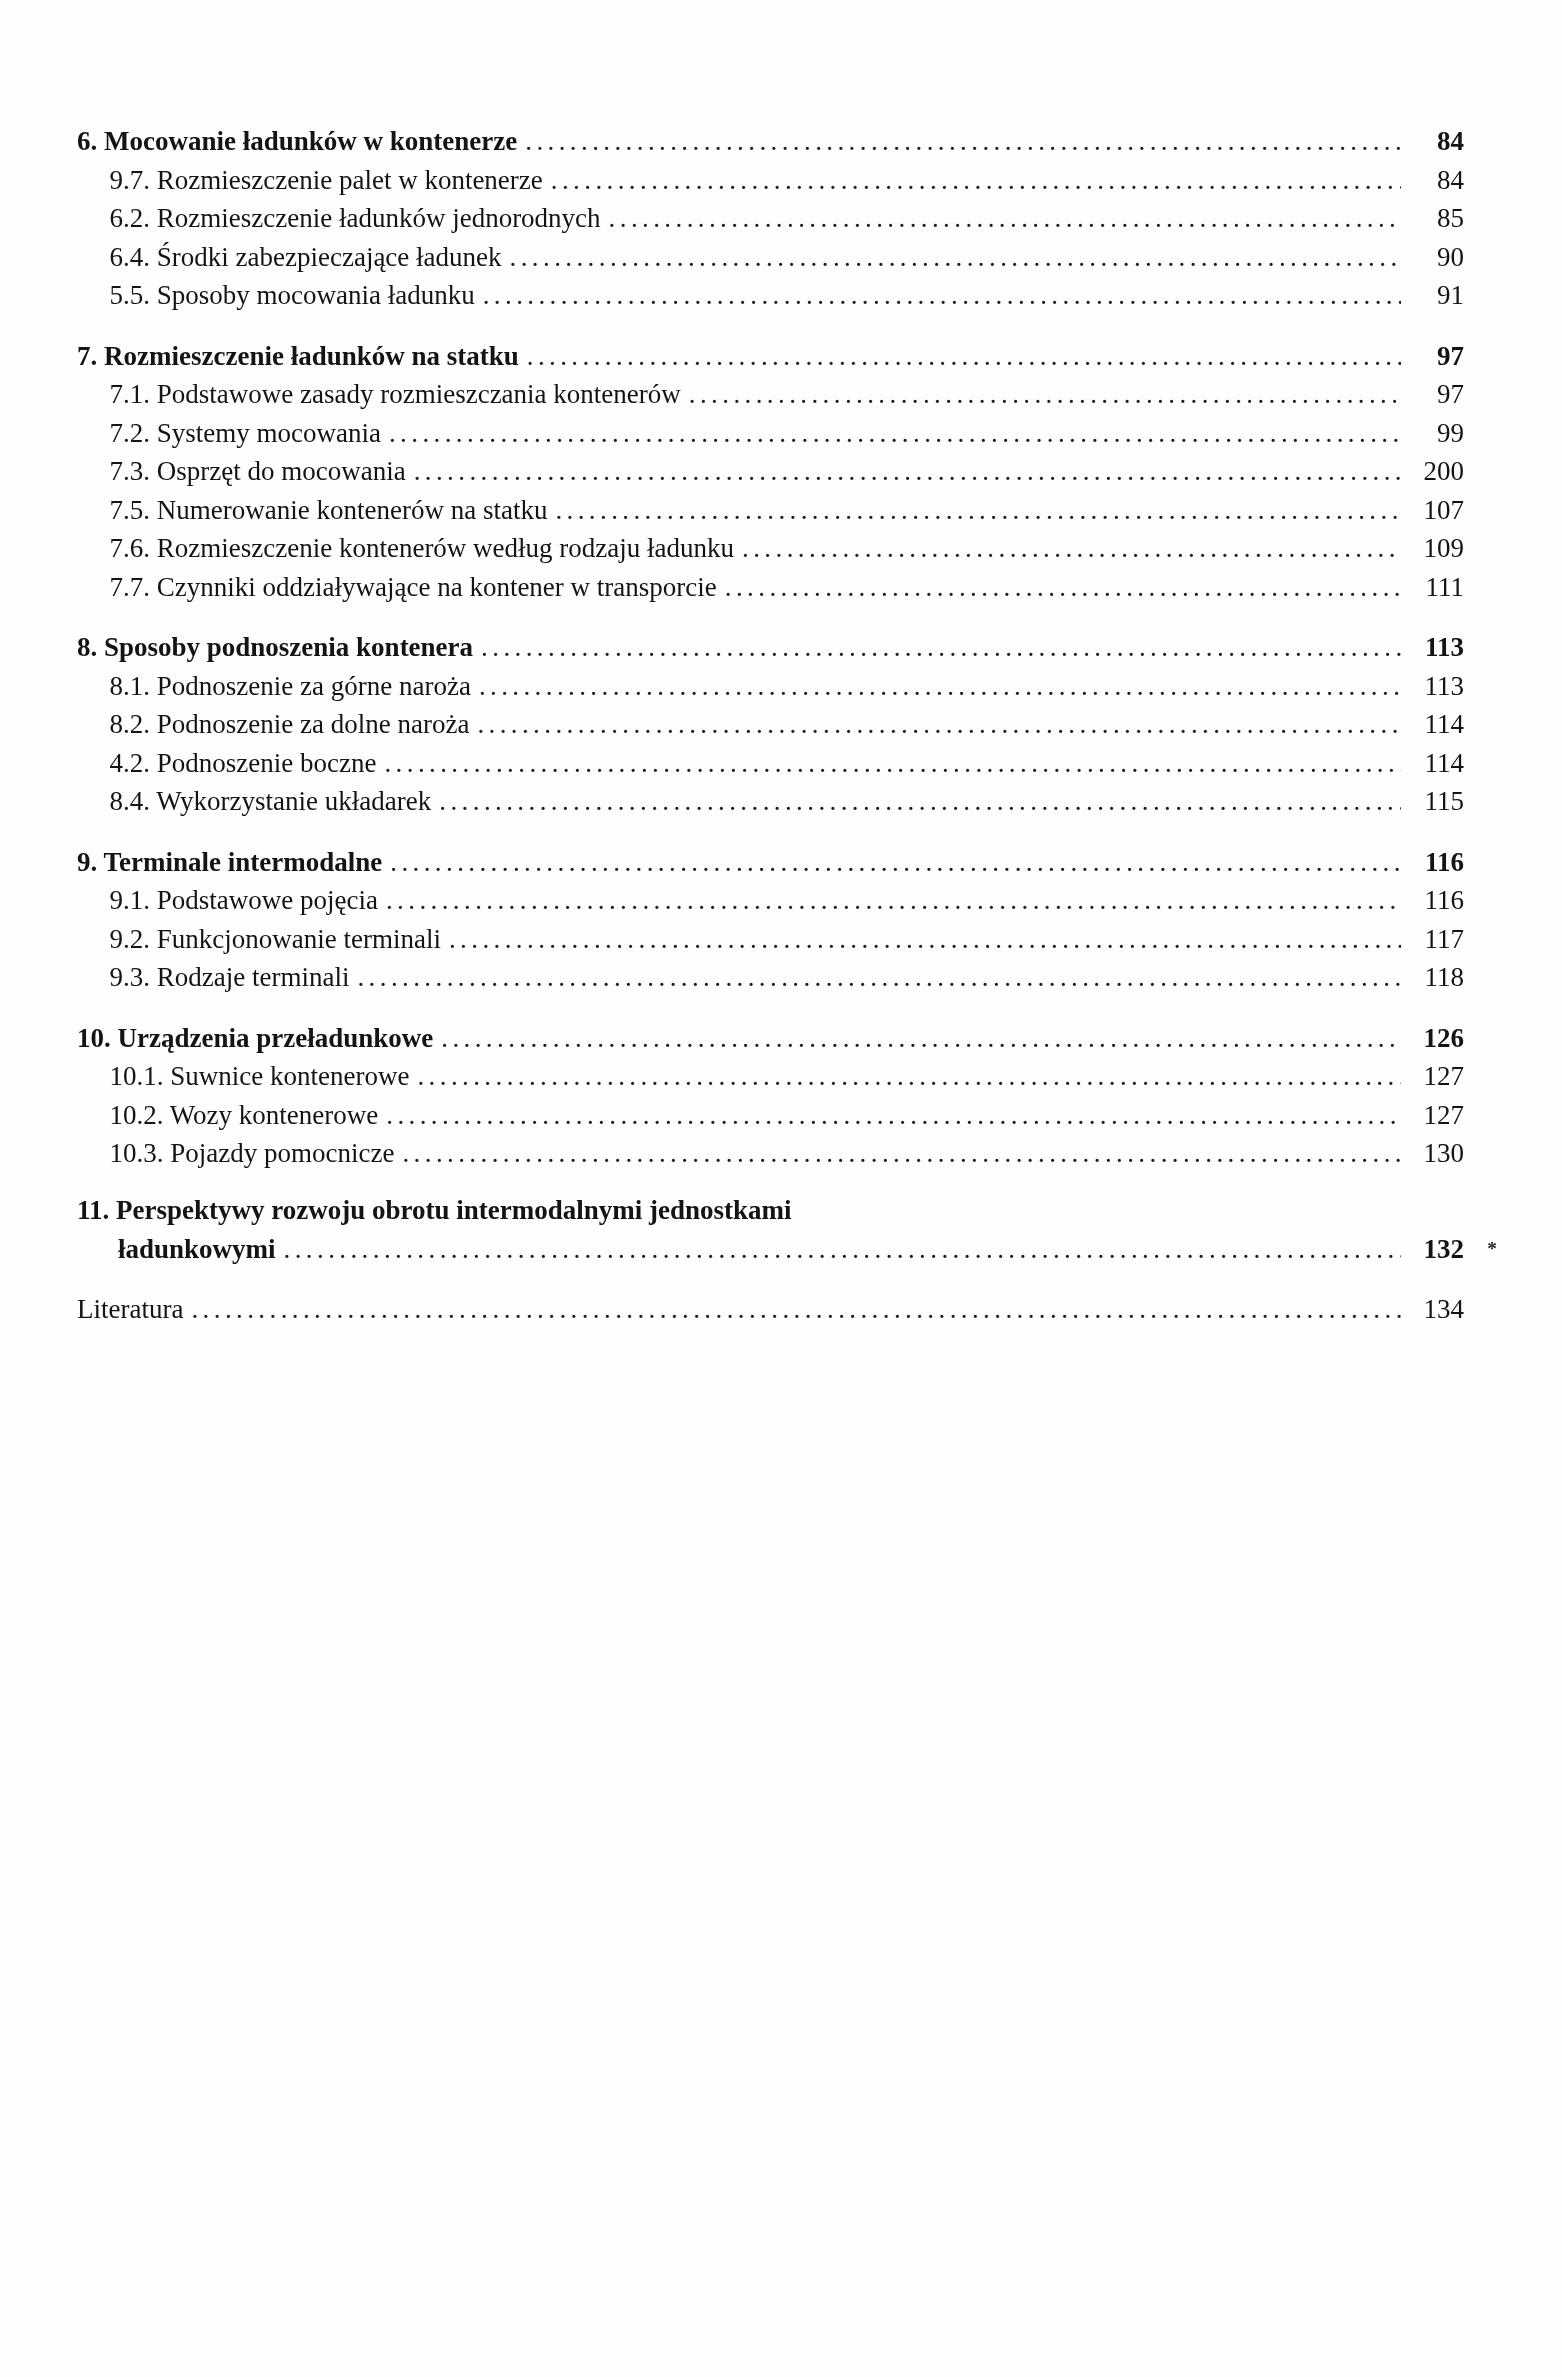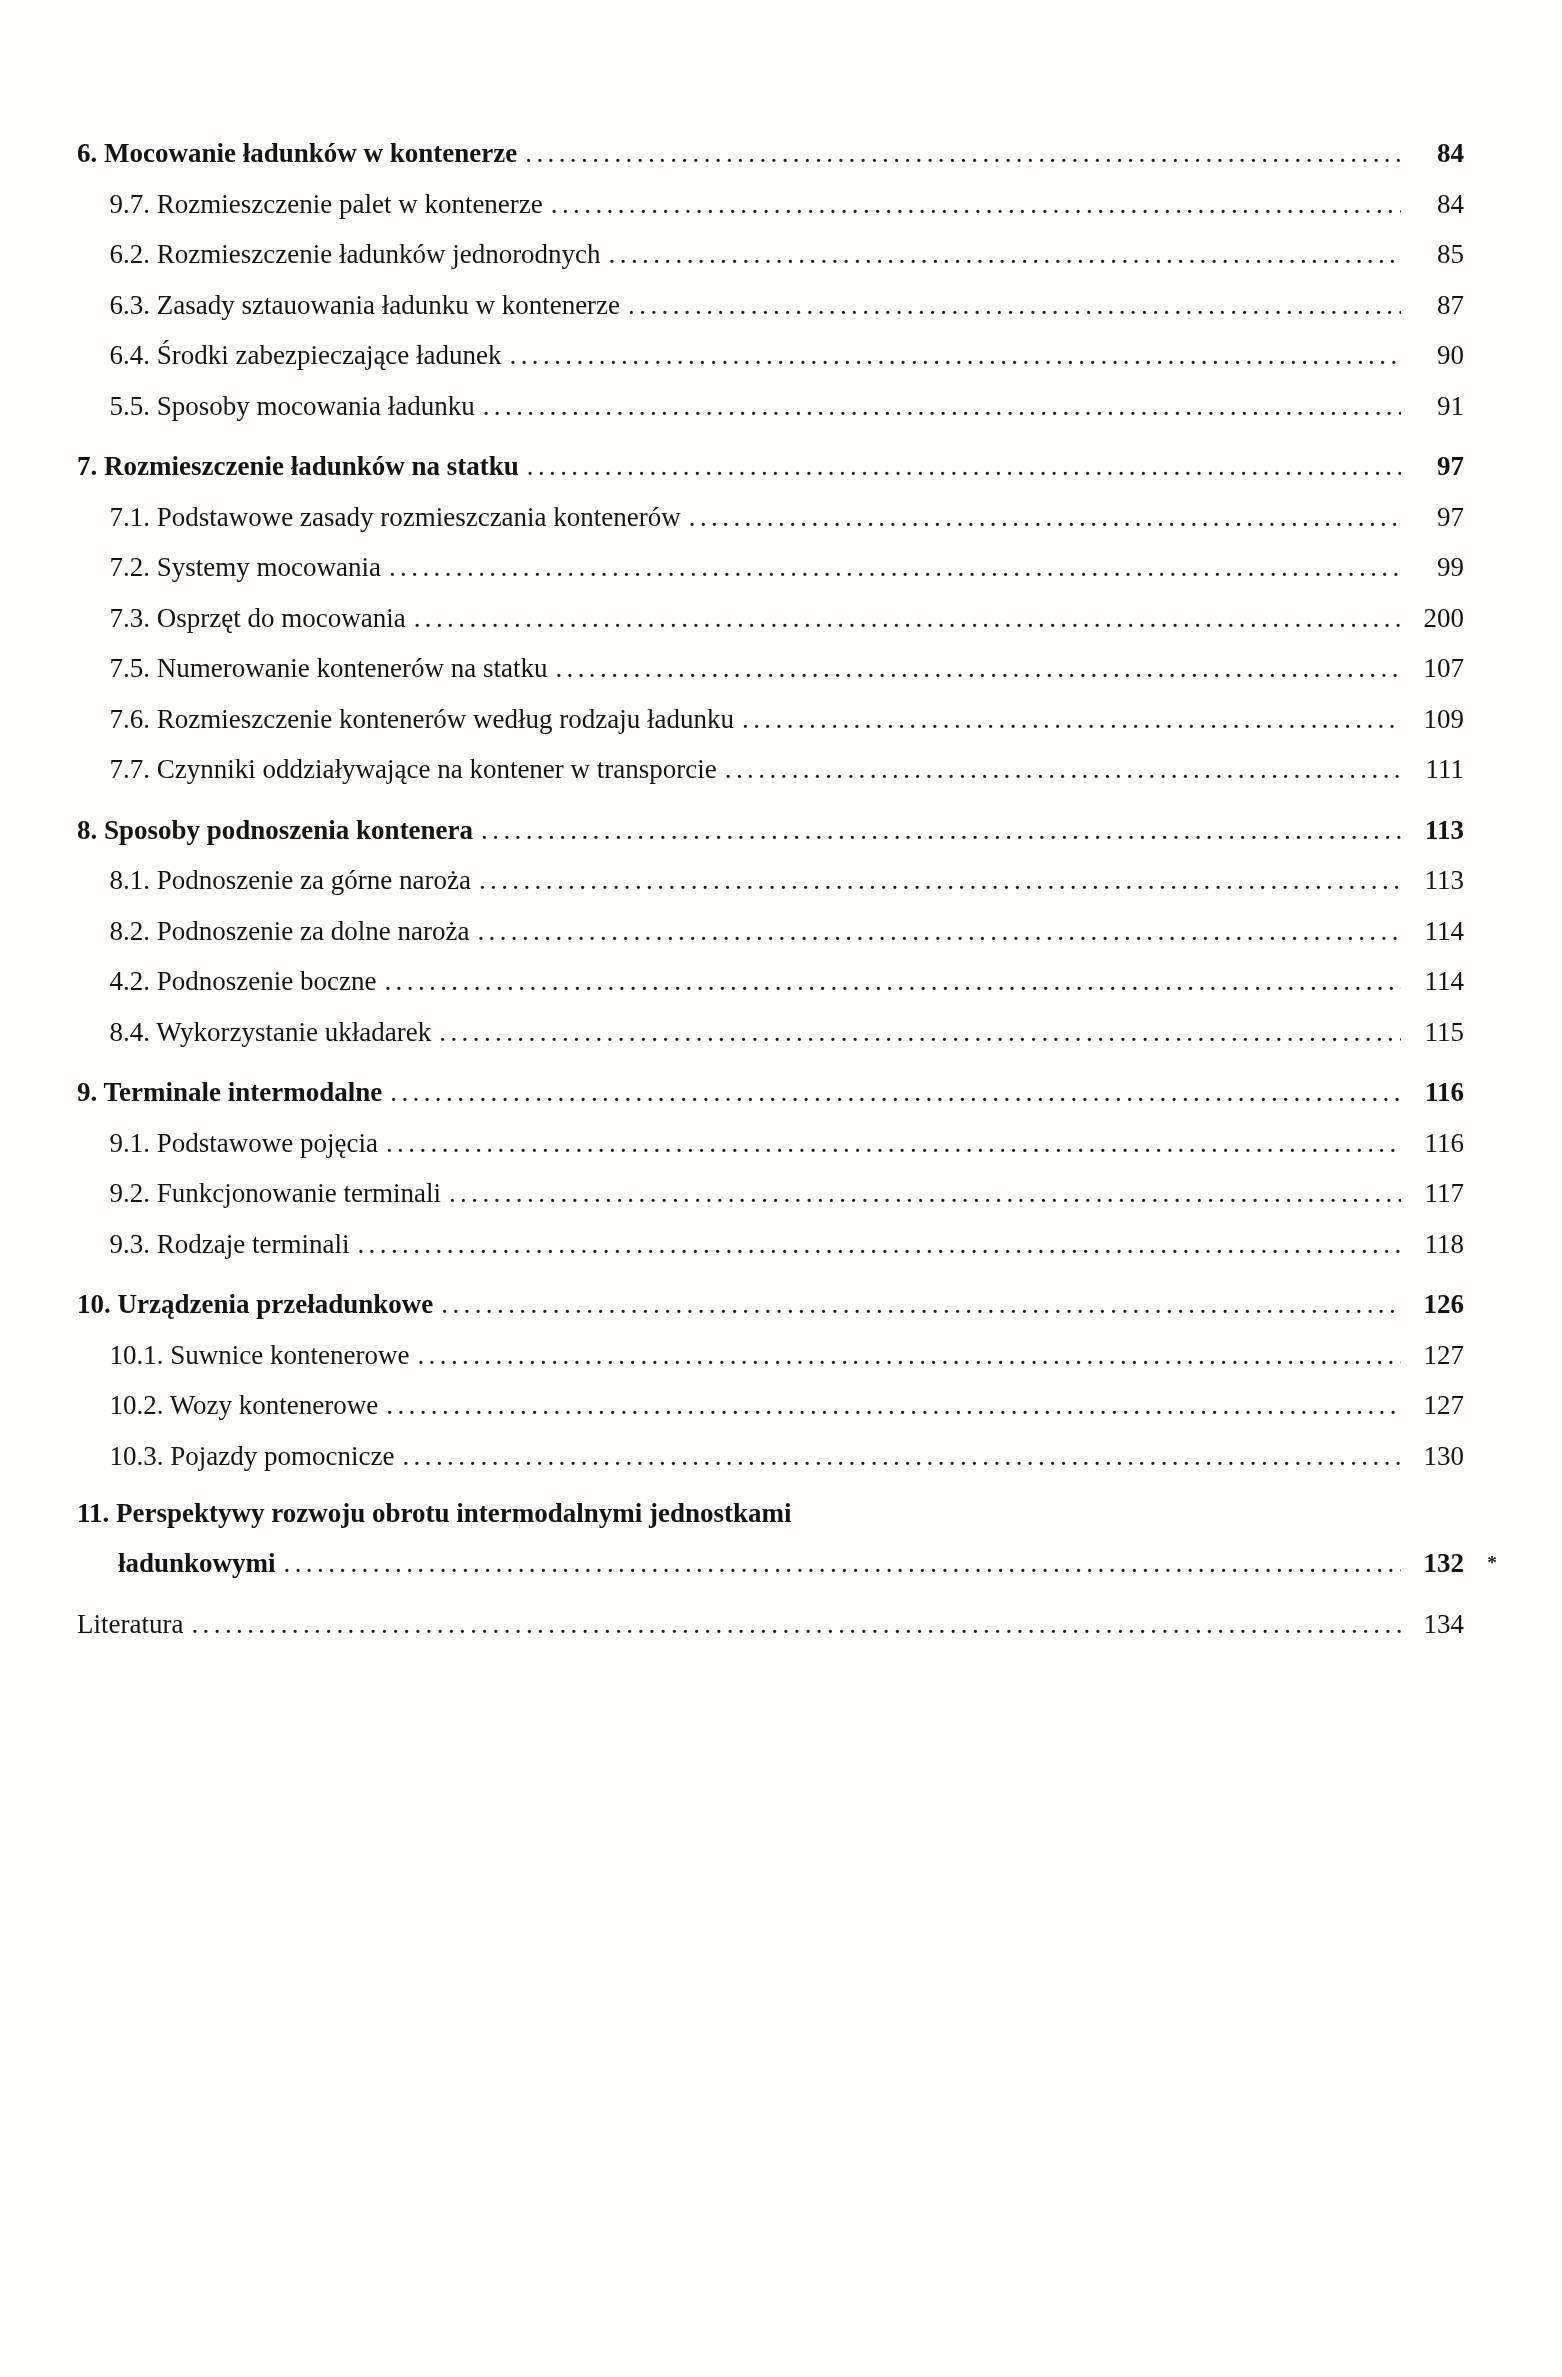--- a/index.html
+++ b/index.html
@@ -19,21 +19,21 @@
     overflow: hidden;
   }
   .toc {
     font-size: 27px;
     line-height: 32.5px;
   }
   .row {
     display: flex;
     align-items: baseline;
     position: relative;
-    margin-top: 18px;
+    margin-top: 6px;
   }
   .row.gap    { margin-top: 28px; }
   .row.gap-lg { margin-top: 24.6px; text-align: right; }
   .row.bold   { font-weight: bold; }
   .row.lvl-section      { padding-left: 32.5px; }
   .row.lvl-continuation { padding-left: 41px; }
   .label {
     white-space: nowrap;
   }
   .dots {
@@ -76,25 +76,20 @@
         <span class="label">9.7. Rozmieszczenie palet w kontenerze</span>
         <span class="dots"></span>
         <span class="pagenum">84</span>
       </div>
       <div class="row lvl-section">
         <span class="label">6.2. Rozmieszczenie ładunków jednorodnych</span>
         <span class="dots"></span>
         <span class="pagenum">85</span>
       </div>
       <div class="row lvl-section">
-        <span class="label">6.3. Zasady sztauowania ładunku w kontenerze</span>
-        <span class="dots"></span>
-        <span class="pagenum">87</span>
-      </div>
-      <div class="row lvl-section">
         <span class="label">6.4. Środki zabezpieczające ładunek</span>
         <span class="dots"></span>
         <span class="pagenum">90</span>
       </div>
       <div class="row lvl-section">
         <span class="label">5.5. Sposoby mocowania ładunku</span>
         <span class="dots"></span>
         <span class="pagenum">91</span>
       </div>
       <div class="row lvl-chapter bold gap">

